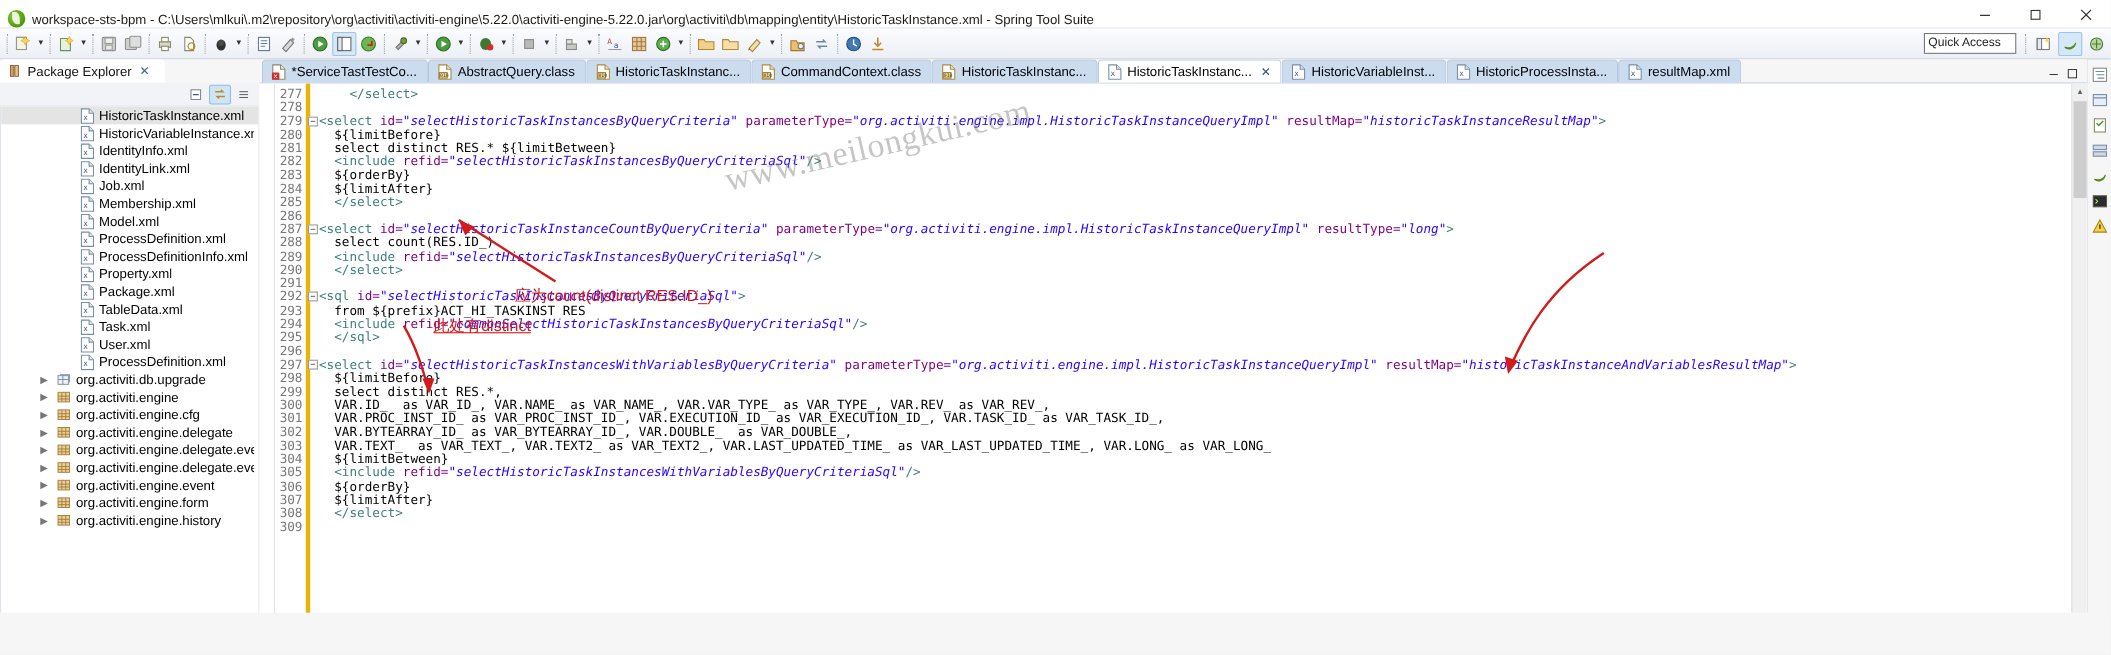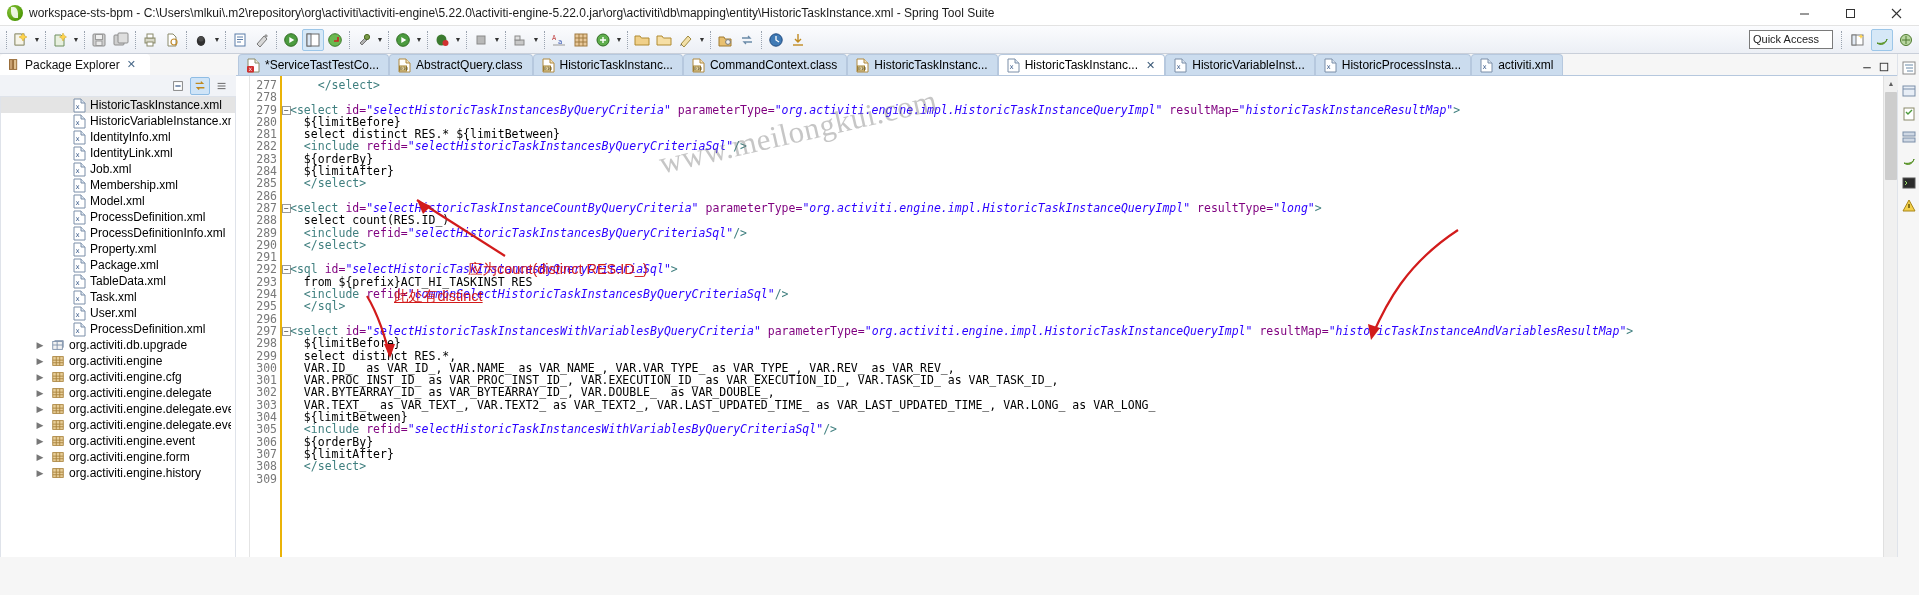--- a/index.html
+++ b/index.html
@@ -8,21 +8,21 @@
     font-family: "Liberation Sans", sans-serif;
     font-size: 12px;
     background: #f0f0f0;
     overflow: hidden;
   }
   .app { position: relative; width: 1919px; height: 595px; background: #f6f6f6; }
 
   
   .titlebar {
     height: 26px; background: #ffffff;
-    display: flex; align-items: center;
+    display: flex; align-items: flex-end;
     border-bottom: 1px solid #e3e3e3;
     position: relative;
   }
   .title-ico {
     width: 16px; height: 16px; margin: 0 6px 0 7px; flex: 0 0 auto;
     border-radius: 50%;
     background: radial-gradient(circle at 35% 35%, #8ec63f 0%, #4e9a06 70%, #2f6b00 100%);
     position: relative;
   }
   .title-ico::after {
@@ -141,21 +141,21 @@
 
   .code-wrap { display: flex; height: 481px; background: #ffffff; position: relative; }
   .ann-col {
     width: 14px; flex: 0 0 14px; background: #ffffff; border-right: 1px solid #e4e4e4;
     position: relative;
   }
   .gutter {
     width: 32px; flex: 0 0 32px; background: #ffffff; position: relative;
     text-align: right; padding-top: 3px;
     font-family: "DejaVu Sans Mono", monospace; font-size: 11.5px; color: #787878;
-    border-right: 2px solid #eab308;
+    border-right: 4px solid #eab308;
   }
   .gl { height: 12.3px; line-height: 12.3px; padding-right: 3px; position: relative; }
   .fold {
     position: absolute; right: -11px; top: 2px; width: 9px; height: 9px;
     border: 1px solid #9a9a9a; background: #fff; color: #333;
     font-size: 8px; line-height: 7px; text-align: center;
   }
   .fold::after { content: "−"; }
   .code {
     flex: 1; position: relative; padding-top: 3px; padding-left: 8px;
@@ -893,21 +893,21 @@
             <span>HistoricProcessInsta...</span>
           </div>
           <div class="etab">
             <span style="display: flex;">
               <svg width="13" height="15" viewBox="0 0 13 15">
                 <path d="M1 1h7l4 4v9H1z" fill="#ffffff" stroke="#7a8ea8"></path>
                 <path d="M8 1v4h4" fill="#dde6f0" stroke="#7a8ea8"></path>
                 <text x="2.6" y="11" font-size="7" font-family="monospace" fill="#3a5a8a">x</text>
               </svg>
             </span>
-            <span>activiti.xml</span>
+            <span>resultMap.xml</span>
           </div>
           <div class="tabbar-right">
           <svg width="12" height="12" viewBox="0 0 16 16">
               <line x1="3" y1="9" x2="13" y2="9" stroke="#333" stroke-width="1.4"></line>
             </svg>
           <svg width="12" height="12" viewBox="0 0 16 16">
               <rect x="3" y="3" width="10" height="10" fill="none" stroke="#333" stroke-width="1.2"></rect>
             </svg>
         </div>
       </div>

